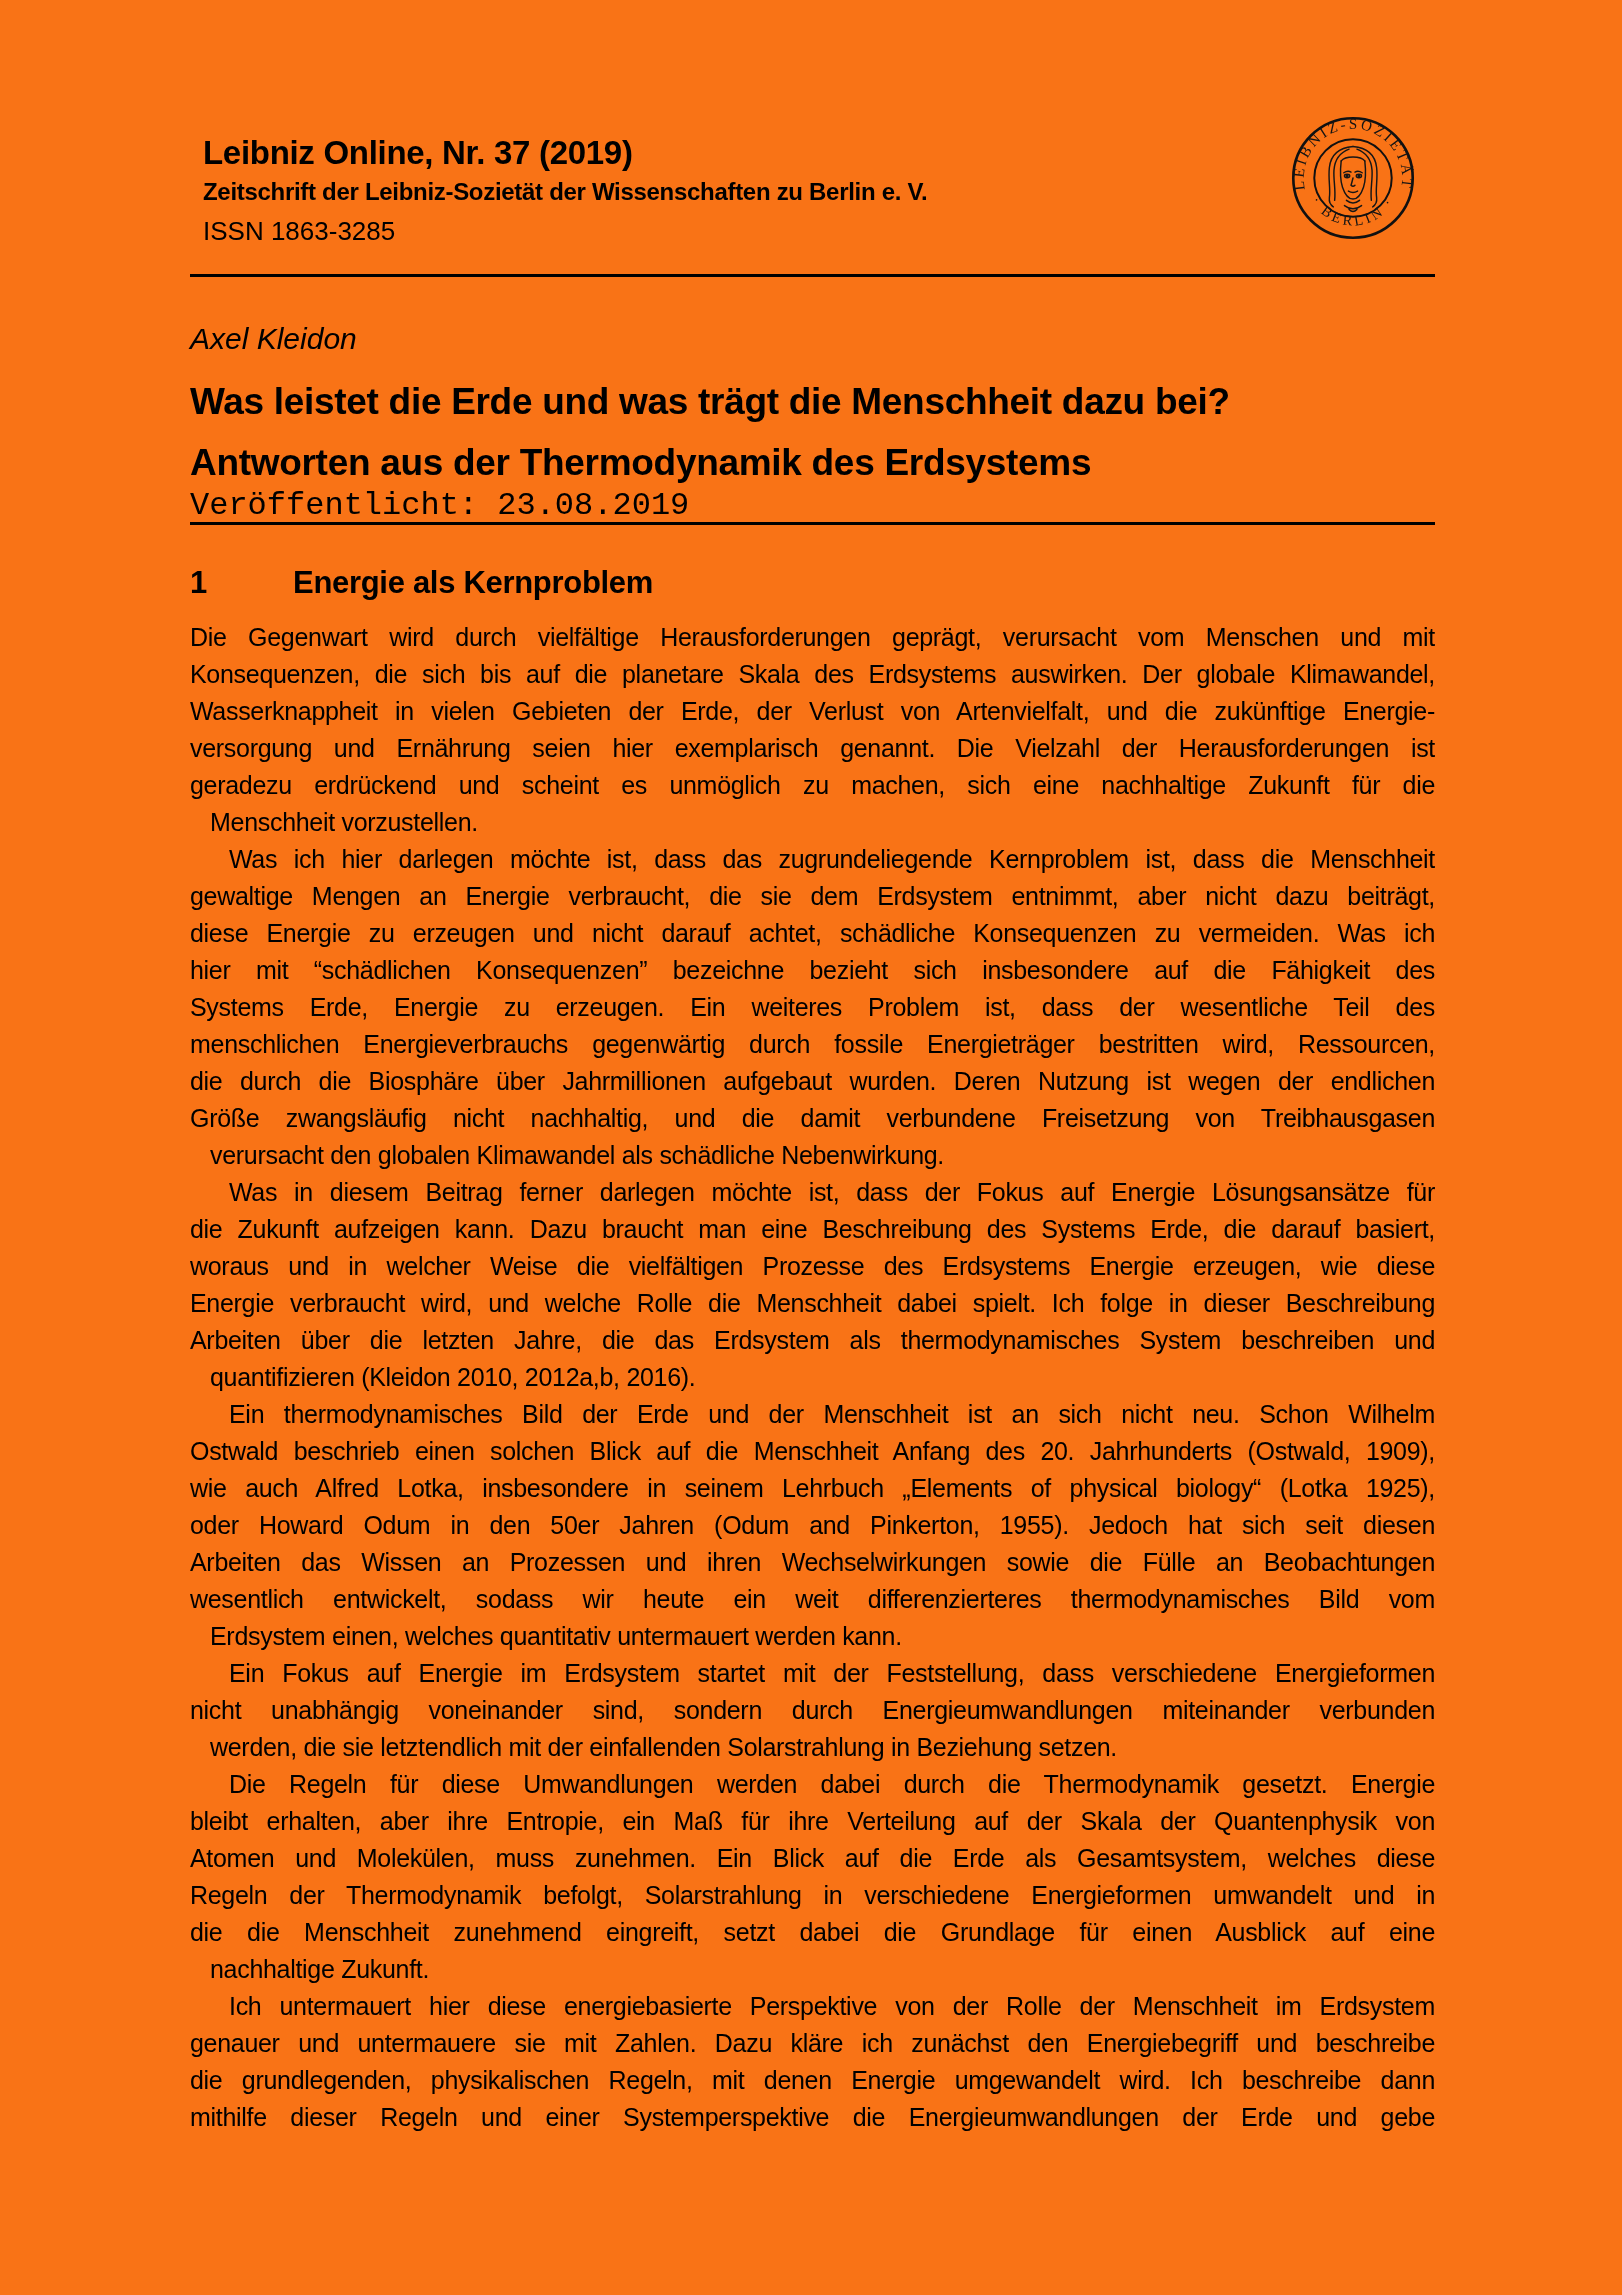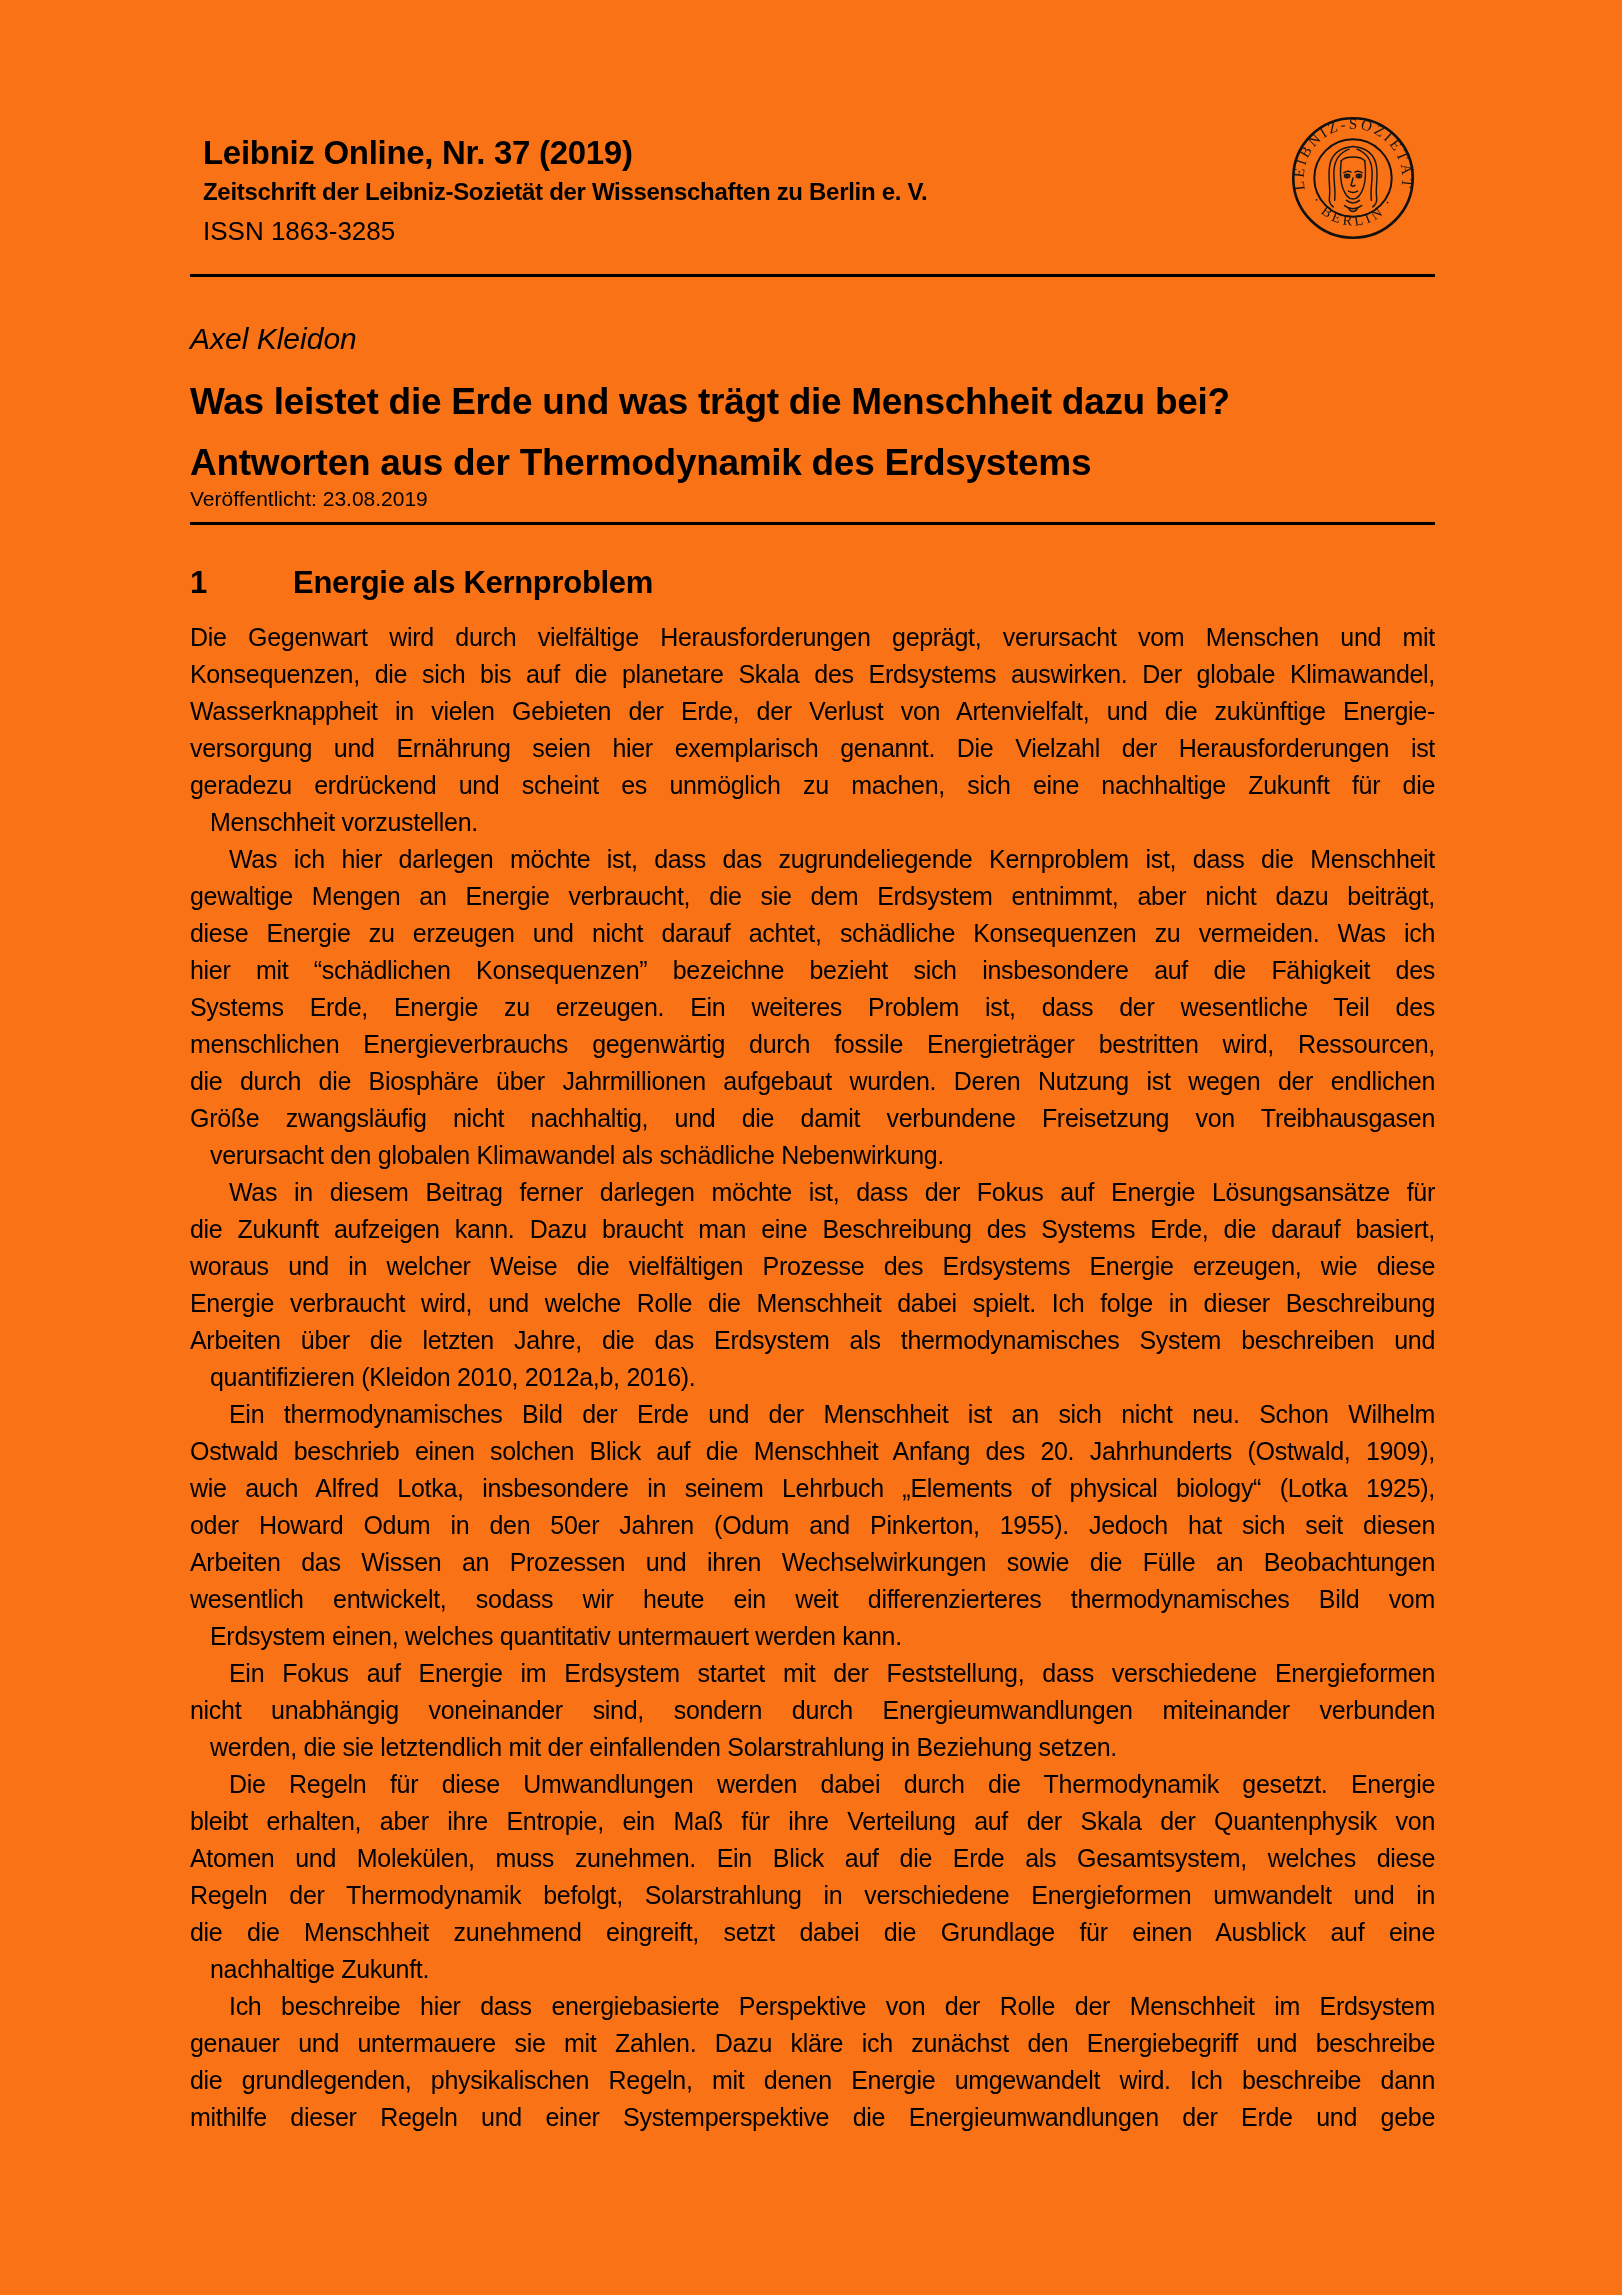--- a/index.html
+++ b/index.html
@@ -21,21 +21,21 @@
   .seal      { left: 1290px; top: 115px; width: 126px; height: 126px; }
   .rule      { left: 190px; width: 1245px; background: #000000; }
   .rule1     { top: 274px; height: 2.6px; }
   .rule2     { top: 522px; height: 3.3px; }
 
   
   .author    { left: 190px; top: 322px;  font-size: 30px; font-style: italic; white-space: nowrap; }
   .a-title   { left: 190px; font-size: 37px; font-weight: 700; letter-spacing: -0.3px; white-space: nowrap; }
   .a-title1  { top: 381px; }
   .a-title2  { top: 442px; }
-  .published { left: 190px; top: 487px;  font-size: 21px; white-space: nowrap; }
+  .published { left: 190px; top: 487px;  font-size: 32px; white-space: nowrap; font-family: Liberation Mono, monospace; }
 
   
   .section   { left: 190px; top: 565px; font-size: 31px; font-weight: 700; letter-spacing: -0.3px; white-space: nowrap; }
   .sec-num   { display: inline-block; width: 103px; }
 
   
   .body-text {
     left: 190px; top: 619px; width: 1245px;
     font-size: 25px; letter-spacing: -0.3px;
   }
@@ -137,20 +137,20 @@
       <div class="line last">Erdsystem einen, welches quantitativ untermauert werden kann.</div>
       <div class="line indent">Ein Fokus auf Energie im Erdsystem startet mit der Feststellung, dass verschiedene Energieformen</div>
       <div class="line">nicht unabhängig voneinander sind, sondern durch Energieumwandlungen miteinander verbunden</div>
       <div class="line last">werden, die sie letztendlich mit der einfallenden Solarstrahlung in Beziehung setzen.</div>
       <div class="line indent">Die Regeln für diese Umwandlungen werden dabei durch die Thermodynamik gesetzt. Energie</div>
       <div class="line">bleibt erhalten, aber ihre Entropie, ein Maß für ihre Verteilung auf der Skala der Quantenphysik von</div>
       <div class="line">Atomen und Molekülen, muss zunehmen. Ein Blick auf die Erde als Gesamtsystem, welches diese</div>
       <div class="line">Regeln der Thermodynamik befolgt, Solarstrahlung in verschiedene Energieformen umwandelt und in</div>
       <div class="line">die die Menschheit zunehmend eingreift, setzt dabei die Grundlage für einen Ausblick auf eine</div>
       <div class="line last">nachhaltige Zukunft.</div>
-      <div class="line indent">Ich beschreibe hier dass energiebasierte Perspektive von der Rolle der Menschheit im Erdsystem</div>
+      <div class="line indent">Ich untermauert hier diese energiebasierte Perspektive von der Rolle der Menschheit im Erdsystem</div>
       <div class="line">genauer und untermauere sie mit Zahlen. Dazu kläre ich zunächst den Energiebegriff und beschreibe</div>
       <div class="line">die grundlegenden, physikalischen Regeln, mit denen Energie umgewandelt wird. Ich beschreibe dann</div>
       <div class="line">mithilfe dieser Regeln und einer Systemperspektive die Energieumwandlungen der Erde und gebe</div>
     </div>
 
 </div>
 
 
 </body></html>

